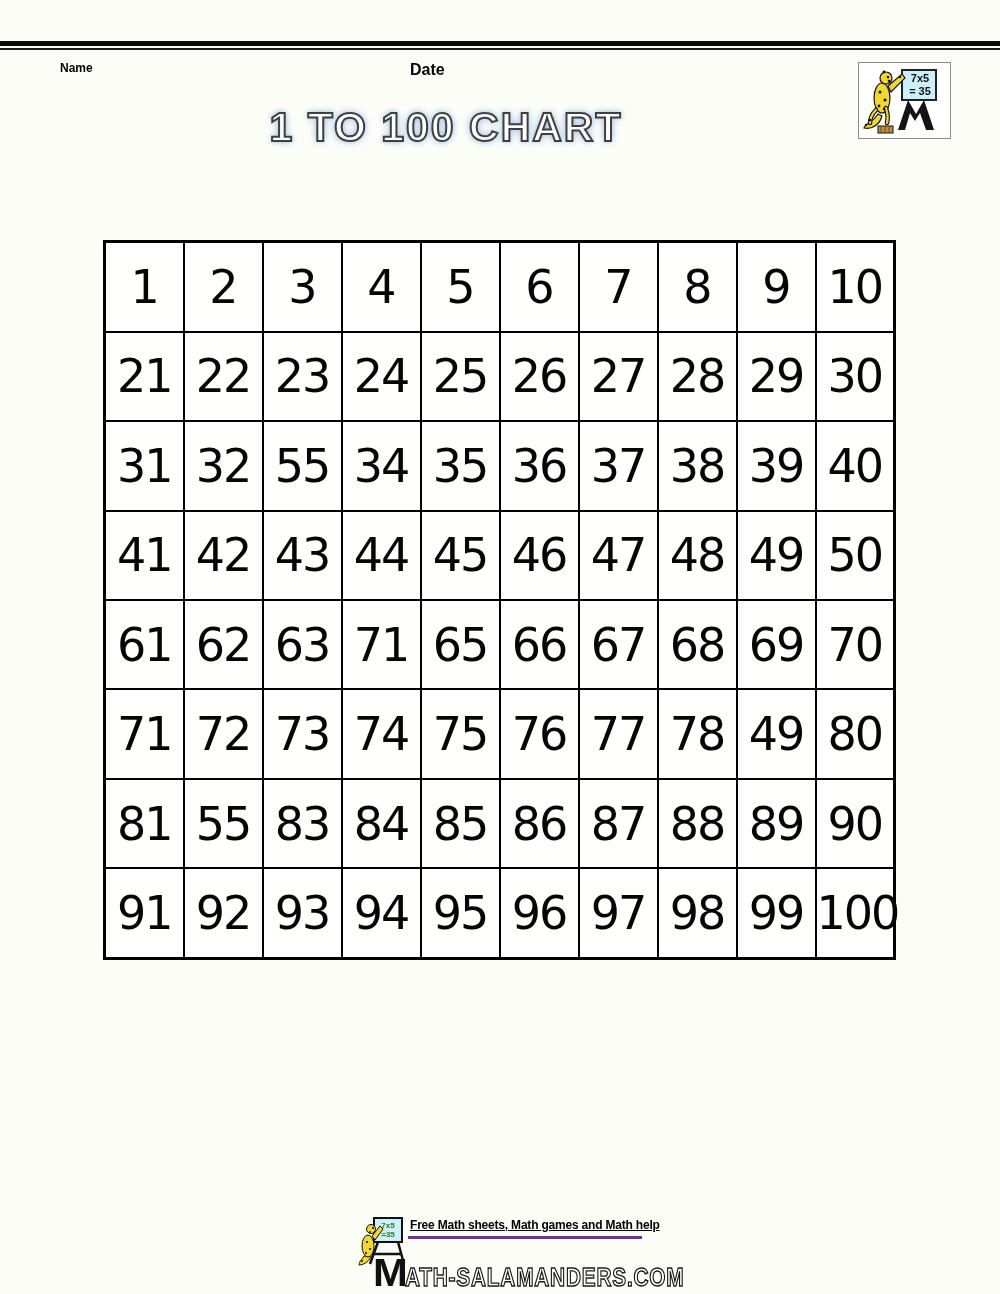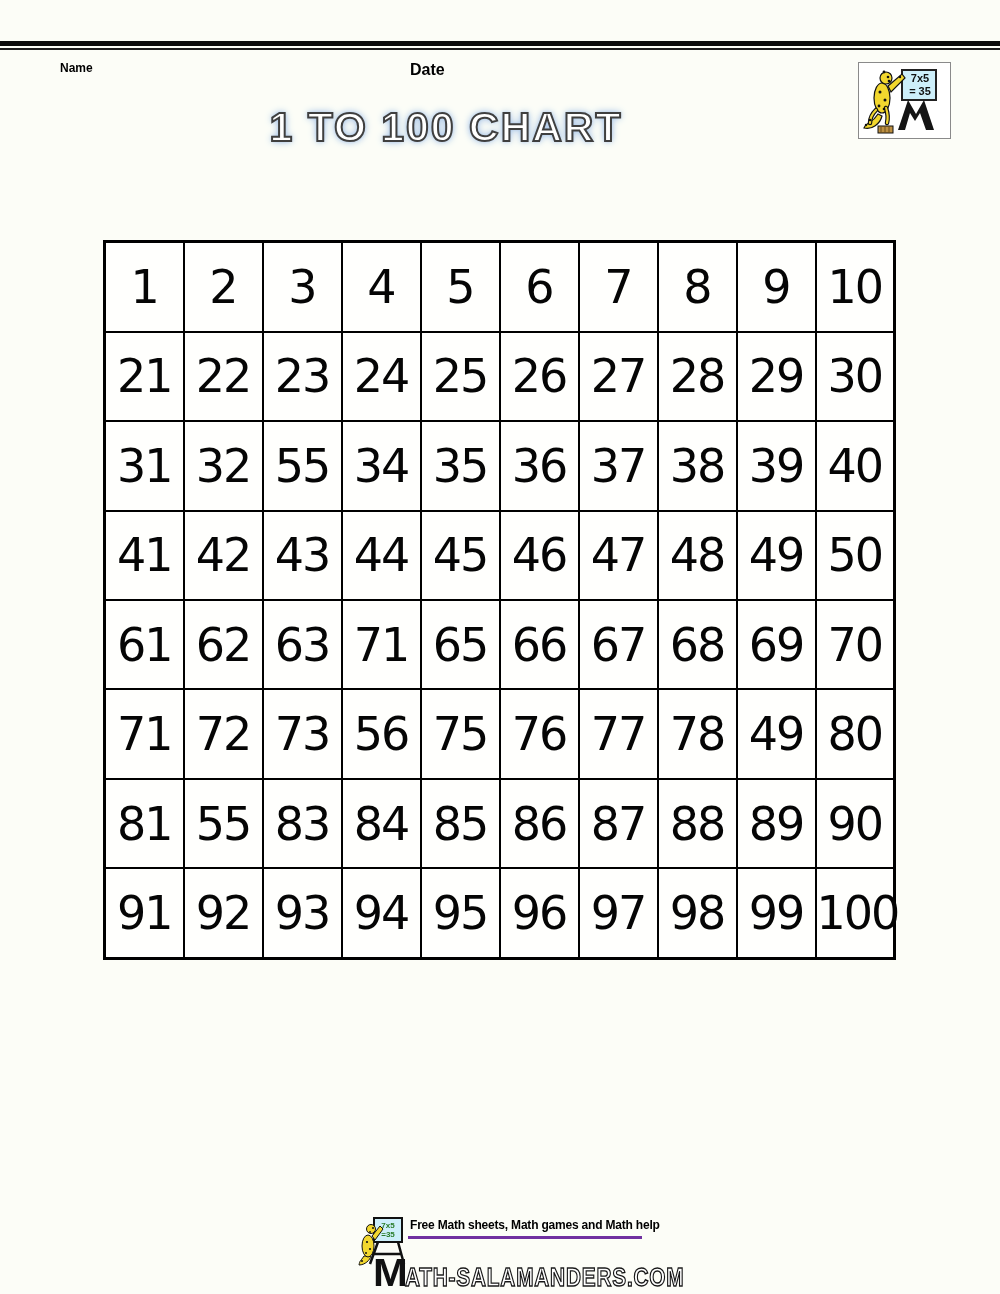--- a/index.html
+++ b/index.html
@@ -41,21 +41,21 @@
     padding:0;
     font-family:"DejaVu Sans",sans-serif;
     font-size:46px;letter-spacing:-2px;
     color:#050505;
   }
 
   .footer{position:absolute;left:352px;top:1214px;width:310px;height:60px;}
   .footer-logo{position:absolute;left:6px;top:2px;width:48px;height:50px;}
   .footer-tagline{
     position:absolute;left:58px;top:4px;
-    font-size:12px;font-weight:bold;letter-spacing:-0.2px;white-space:nowrap;
+    font-size:12px;font-weight:bold;letter-spacing:-0.2px;white-space:nowrap;text-decoration:underline;
   }
   .footer-divider{position:absolute;left:56px;top:22px;width:234px;height:3px;background:#7030a0;}
   .site-row{position:absolute;left:21px;top:24px;white-space:nowrap;line-height:1;margin-top:16px;}
   .big-m{
     font-size:38px;font-weight:bold;color:#111;
     display:inline-block;transform:scaleX(1.1);transform-origin:0 100%;
     letter-spacing:0;
   }
   .site-text{
     display:inline-block;transform:scaleX(0.8);transform-origin:0 100%;
@@ -167,21 +167,21 @@
         <td>66</td>
         <td>67</td>
         <td>68</td>
         <td>69</td>
         <td>70</td>
       </tr>
       <tr>
         <td>71</td>
         <td>72</td>
         <td>73</td>
-        <td>56</td>
+        <td>74</td>
         <td>75</td>
         <td>76</td>
         <td>77</td>
         <td>78</td>
         <td>49</td>
         <td>80</td>
       </tr>
       <tr>
         <td>81</td>
         <td>55</td>

